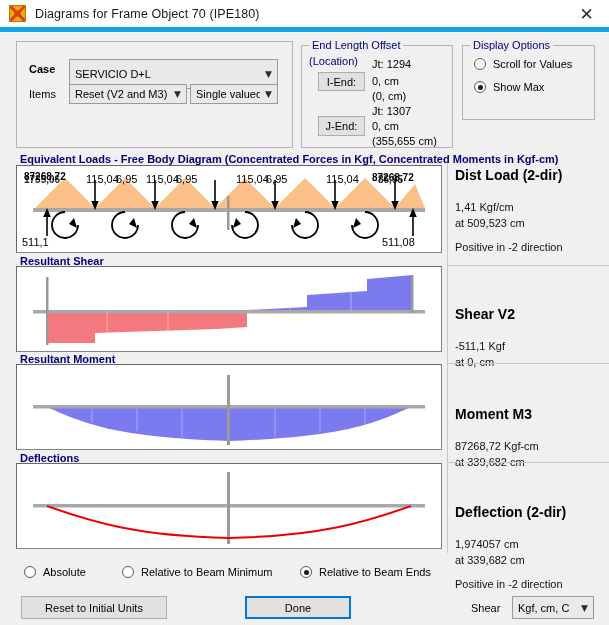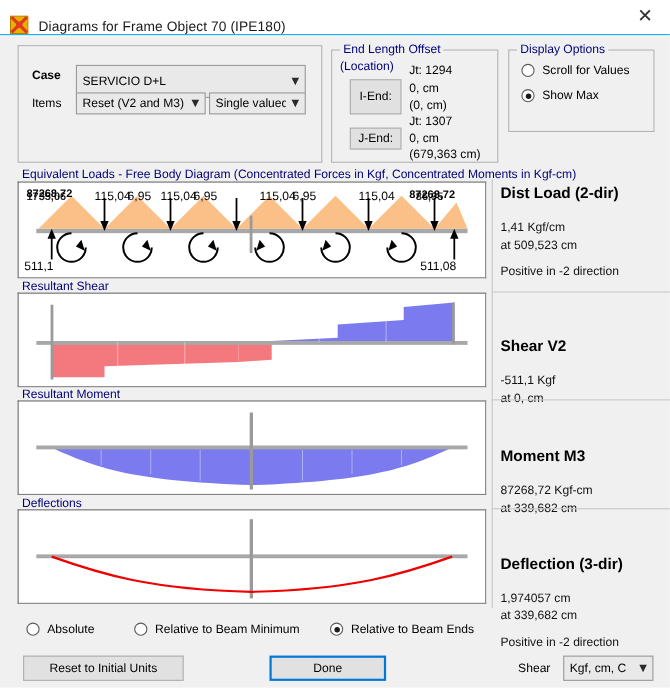--- a/index.html
+++ b/index.html
@@ -10,22 +10,22 @@
     font-family:"Liberation Sans", sans-serif;
     font-size:11px;
     color:#000;
     overflow:hidden;
     position:relative;
   }
   
   #titlebar {
     height:32px; width:100%;
     background:#ffffff;
-    display:flex; align-items:flex-end;
-    border-bottom:1px solid #0ea5e9;
+    display:flex; align-items:center;
+    border-bottom:5px solid #0ea5e9;
   }
   #app-icon {
     width:17px; height:17px; margin-left:9px; margin-right:9px;
     position:relative; flex:none;
   }
   #close-btn {
     margin-left:auto; width:45px; height:32px;
     display:flex; align-items:center; justify-content:center;
     font-size:17px; color:#333; font-family:"DejaVu Sans", sans-serif;
     cursor:pointer;
@@ -40,21 +40,21 @@
 
   
   .group { position:absolute; border:1px solid #b4b4b4; background:transparent; }
   .group-title {
     position:absolute; top:-7px; left:7px;
     background:#f0f0f0; padding:0 3px;
     color:#00007a; font-size:11px; white-space:nowrap;
   }
   .plain-title {
     position:absolute; color:#00007a; font-size:11px;
-    background:#f0f0f0; padding:0 2px; white-space:nowrap;
+    background:#f0f0f0; padding:0 2px; white-space:nowrap;font-weight:bold;
   }
 
   .lbl { position:absolute; font-size:11px; color:#000; white-space:nowrap; }
   .lbl-b { font-weight:bold; }
 
   
   .combo {
     position:absolute; background:#e9e9e9;
     border:1px solid #9a9a9a;
     display:flex; align-items:center;
@@ -133,29 +133,29 @@
   <div class="combo" style="left:190px; top:51px; width:88px; height:20px;">
     <span class="cv">Single valued</span>
     <span class="carrow">▼</span>
   </div>
 
   <div class="group" style="left:301px; top:12px; width:152px; height:103px;">
     <span class="group-title">End Length Offset</span>
   </div>
   <div class="lbl" style="left:309px; top:22px; color:#00007a;">(Location)</div>
 
-  <div class="btn" style="left:318px; top:39px; width:47px; height:32px;">I-End:</div>
+  <div class="btn" style="left:318px; top:39px; width:47px; height:19px;">I-End:</div>
   <div class="btn" style="left:318px; top:83px; width:47px; height:20px;">J-End:</div>
 
   <div class="lbl" style="left:372px; top:25px;">Jt:  1294</div>
   <div class="lbl" style="left:372px; top:42px;">0, cm</div>
   <div class="lbl" style="left:372px; top:57px;">(0, cm)</div>
   <div class="lbl" style="left:372px; top:72px;">Jt:  1307</div>
   <div class="lbl" style="left:372px; top:87px;">0, cm</div>
-  <div class="lbl" style="left:372px; top:102px;">(679,363 cm)</div>
+  <div class="lbl" style="left:372px; top:102px;">(355,655 cm)</div>
 
   <div class="group" style="left:462px; top:12px; width:133px; height:75px;">
     <span class="group-title">Display Options</span>
   </div>
   <div class="radio" style="left:474px; top:25px;">
     <span class="rb"></span>
     <span class="rl">Scroll for Values</span>
   </div>
   <div class="radio on" style="left:474px; top:48px;">
     <span class="rb"></span>
@@ -305,21 +305,21 @@
   <div class="sep" style="left:447px; top:330px; width:162px;"></div>
 
   <div class="pane" style="left:455px; top:373px;">
     <div class="ptitle">Moment M3</div>
     <div class="prow" style="margin-top:18px;">87268,72 Kgf-cm</div>
     <div class="prow" style="margin-top:4px;">at 339,682 cm</div>
   </div>
   <div class="sep" style="left:447px; top:429px; width:162px;"></div>
 
   <div class="pane" style="left:455px; top:471px;">
-    <div class="ptitle">Deflection (3-dir)</div>
+    <div class="ptitle">Deflection (2-dir)</div>
     <div class="prow" style="margin-top:18px;">1,974057 cm</div>
     <div class="prow" style="margin-top:4px;">at 339,682 cm</div>
     <div class="prow" style="margin-top:12px;">Positive in -2 direction</div>
   </div>
 
   <div class="radio" style="left:24px; top:533px;">
     <span class="rb"></span>
     <span class="rl">Absolute</span>
   </div>
   <div class="radio" style="left:122px; top:533px;text-align:right;">

